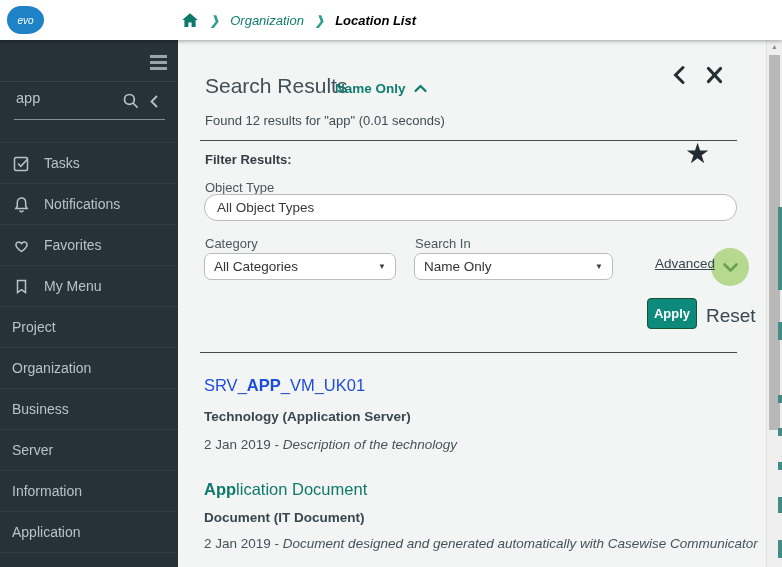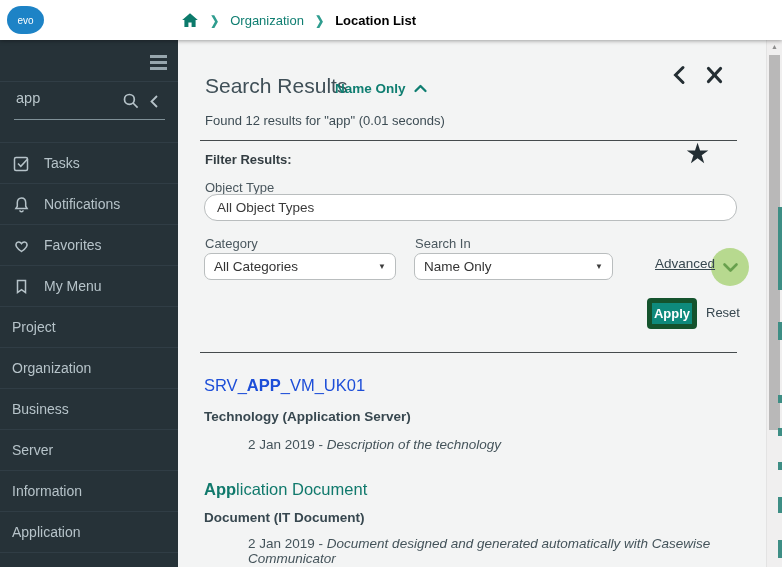--- a/index.html
+++ b/index.html
@@ -1,21 +1,21 @@
 <!DOCTYPE html>
 <html><head>
 <meta charset="utf-8">
 <style>
   * { margin:0; padding:0; box-sizing:border-box; }
   body { background:#e9eaea; font-family:"Liberation Sans", sans-serif; }
   .screen { position:relative; width:782px; height:567px; background:#f3f4f4; overflow:hidden; }
 
   
   .header { position:absolute; left:0; top:0; width:782px; height:40px; background:#ffffff;
-            box-shadow:0 1px 4px rgba(0,0,0,.35); z-index:9; }
+            box-shadow:0 1px 4px rgba(0,0,0,.35); z-index:9;font-style:italic; }
   .logo { position:absolute; left:7px; top:6px; width:37px; height:28px; background:#1d83c6;
           border-radius:14px 17px 17px 14px / 14px 14px 14px 14px;
           color:#fff; font-size:10px; display:flex; align-items:center; justify-content:center; }
   .breadcrumb { position:absolute; left:181px; top:0; height:40px; display:flex; align-items:center; gap:11px; }
   .crumb-sep { color:#2f9d8f; font-size:11px; font-weight:bold; transform:scaleY(1.15); }
   .crumb-link { color:#0f7e71; font-size:13px; text-decoration:none; cursor:pointer; }
   .crumb-current { color:#000000; font-size:13px; font-weight:bold; }
 
   
   .sidebar { position:absolute; left:0; top:40px; width:178px; height:527px; background:#263238; }
@@ -50,30 +50,30 @@
                font-family:inherit; outline:none; }
   .dropdown { position:absolute; top:213px; height:27px; border:1px solid #b9bdbe; border-radius:7px;
               background:#fff; font-size:13.5px; color:#333; display:flex; align-items:center;
               padding:0 9px; cursor:pointer; }
   .dropdown .dd-arrow { margin-left:auto; font-size:8px; color:#3c3c3c; }
   .adv-circle { position:absolute; left:533px; top:208px; width:38px; height:38px; border-radius:50%;
                 background:#b7d98f; display:flex; align-items:center; justify-content:center; cursor:pointer; }
   .adv-link { position:absolute; left:477px; top:216px; font-size:13.5px; color:#37474f;
               text-decoration:underline; cursor:pointer; z-index:2; }
   .apply-btn { position:absolute; left:469px; top:258px; width:50px; height:31px; background:#0e8a7c;
-               border:5px solid #14532d; border-radius:4px; color:#ffffff; font-weight:bold;
+               border:1px solid #14532d; border-radius:4px; color:#ffffff; font-weight:bold;
                font-size:13px; cursor:pointer; font-family:inherit; }
-  .reset-link { position:absolute; left:528px; top:265px; font-size:13px; color:#37474f; cursor:pointer; }
+  .reset-link { position:absolute; left:528px; top:265px; font-size:19px; color:#37474f; cursor:pointer; }
   .hr2 { position:absolute; left:22px; top:312px; width:537px; height:1px; background:#454b4d; }
 
   .result-title { position:absolute; left:26px; font-size:16.5px; cursor:pointer; }
   .rt-1 { top:336px; color:#1d4ed8; }
   .rt-2 { top:440px; color:#10796c; }
   .result-type { position:absolute; left:26px; font-size:13.5px; font-weight:bold; color:#37474f; }
-  .result-meta { position:absolute; left:26px; font-size:13.5px; color:#44535a;margin-left:44px; }
+  .result-meta { position:absolute; left:26px; font-size:13.5px; color:#44535a; }
   .result-meta .r-desc { font-style:italic; }
 
   
   .scrollbar { position:absolute; left:766px; top:40px; width:16px; height:527px; background:#f0efef;
                border-left:1px solid #e3e3e3; cursor:pointer; }
   .sb-arrow-up { position:absolute; top:3px; left:0; right:0; text-align:center; font-size:7px;
                  color:#8d8d8d; cursor:pointer; }
   .sb-thumb { position:absolute; left:2px; top:15px; width:11px; height:375px; background:#b9b8b8; cursor:grab; }
   .edge-marks { position:absolute; left:778px; top:40px; width:4px; height:527px; z-index:3; pointer-events:none; }
   .edge-marks div { position:absolute; left:0; width:4px; background:#3e8e85; }

